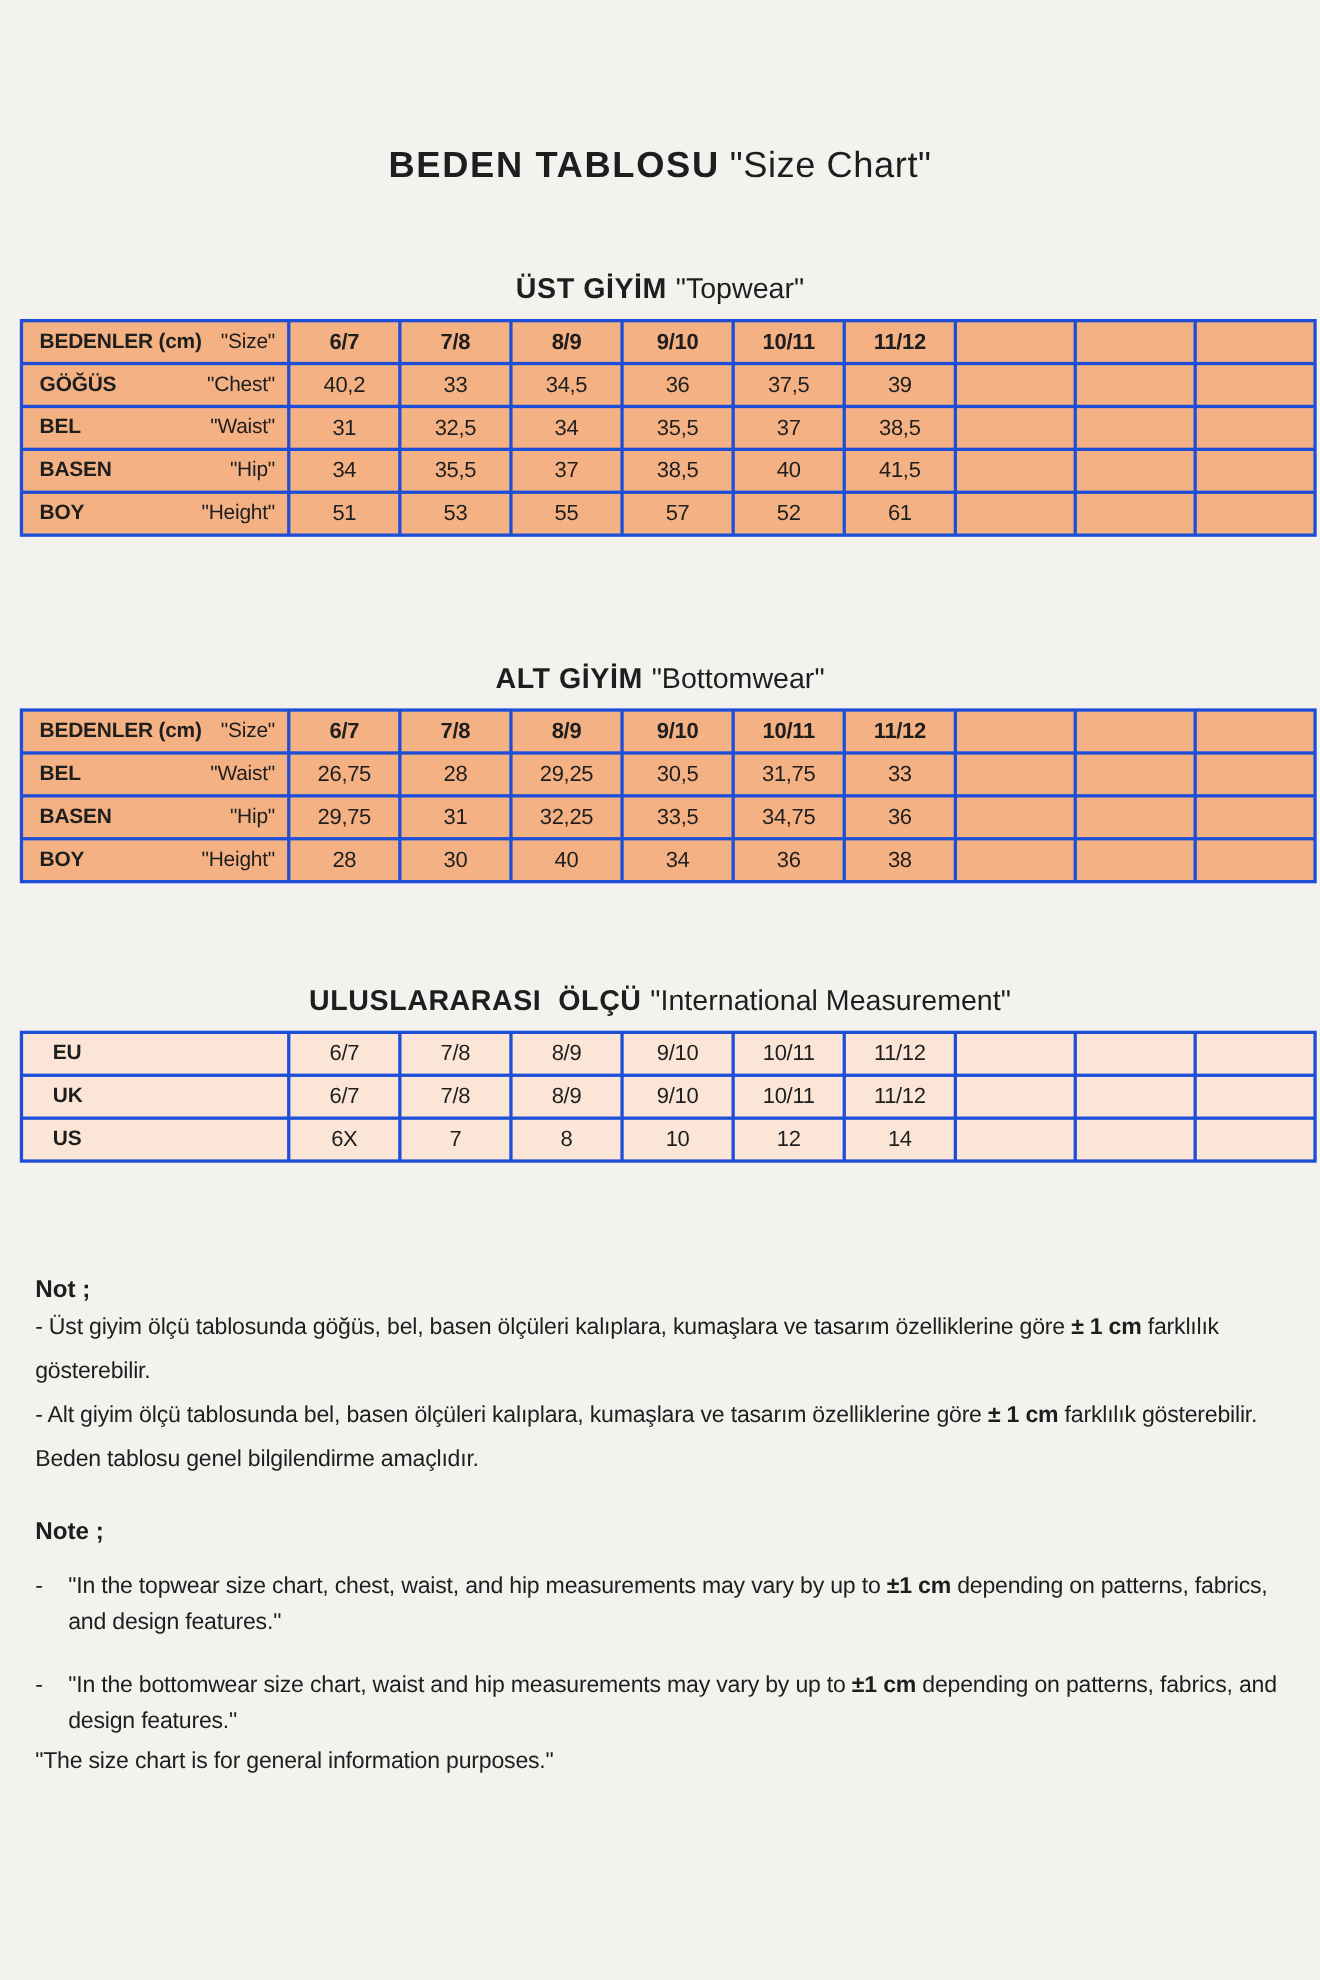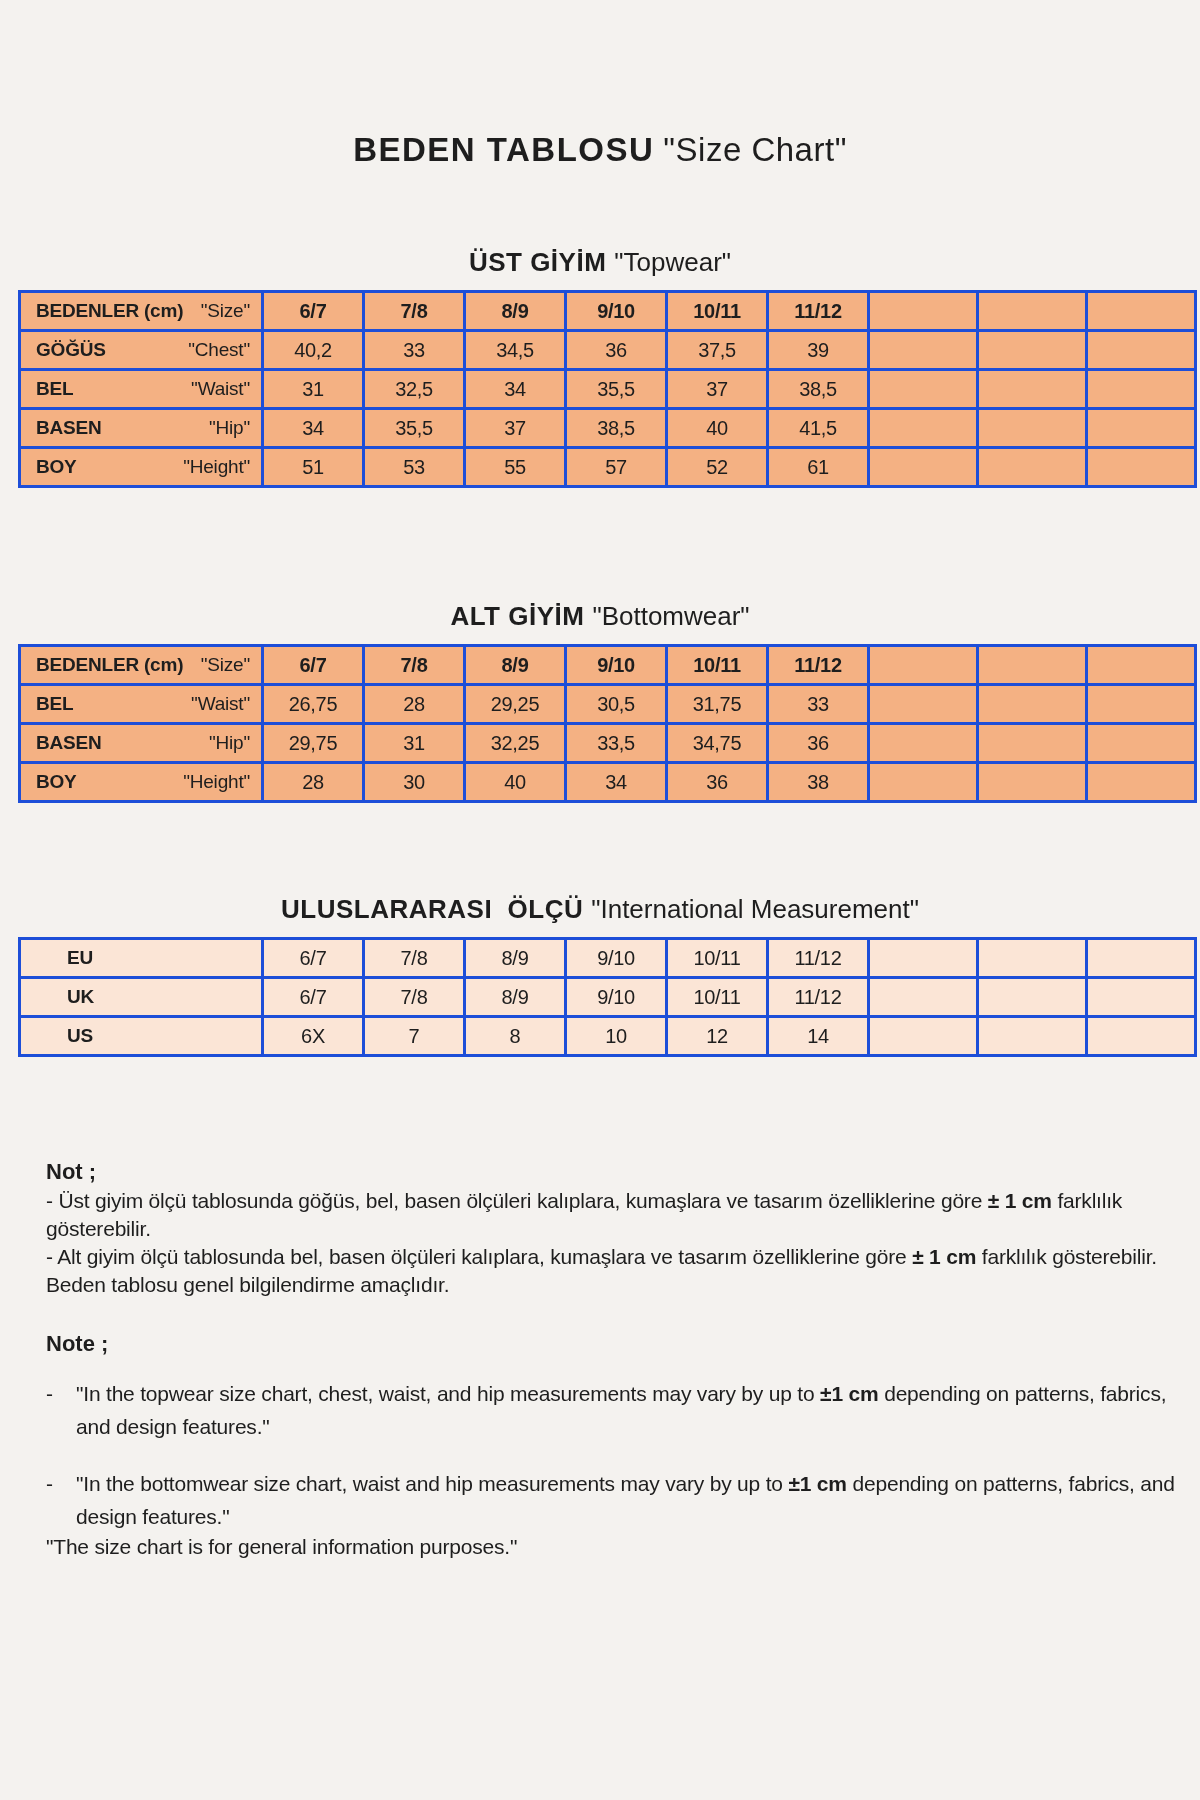--- a/index.html
+++ b/index.html
@@ -29,28 +29,28 @@
   }
   table.size-table td { height:34px; background:#f4b183; vertical-align:middle; }
   table.size-table.light td { background:#fbe5d6; }
   td.c-label { width:238px; }
   td.c-val   { width:96px; text-align:center; font-size:20px; letter-spacing:-0.3px; }
   td.c-val.hdr { font-weight:700; }
   td.c-empty { width:104px; }
   .label-wrap { display:flex; justify-content:space-between; align-items:baseline; padding:0 10px 0 14px; }
   .label-wrap .lbl   { font-weight:700; font-size:19px; letter-spacing:-0.2px; white-space:pre; }
   .label-wrap .quote { font-weight:400; font-size:19px; letter-spacing:-0.2px; }
-  table.size-table.light .label-wrap { padding-left:45px; }
+  table.size-table.light .label-wrap { padding-left:26px; }
 
   
-  .notes { padding:0 18px 0 18px;margin-left:28px; }
+  .notes { padding:0 18px 0 32px; }
   .note-heading { font-size:22px; font-weight:700; line-height:30px; }
   .nh-tr { margin-top:100px; }
   .nh-en { margin-top:30px; }
-  p.note { margin:0; font-size:21px; line-height:28px; letter-spacing:-0.2px; max-width:1165px; }
+  p.note { margin:0; font-size:21px; line-height:40px; letter-spacing:-0.2px; max-width:1165px; }
   .note-tr1 { margin-top:26px; }
   .note-tr2 { margin-top:22px; }
   .note-trf { margin-top:26px; }
   .note-enf { margin-top:30px; }
   .en-item { display:flex; font-size:21px; line-height:33px; letter-spacing:-0.2px; }
   .en-item1 { margin-top:18px; }
   .en-item2 { margin-top:24px; }
   .en-item .bullet { flex:none; width:30px; }
   .en-item .en-text { flex:1; max-width:1110px; }
   .b { font-weight:700; }

